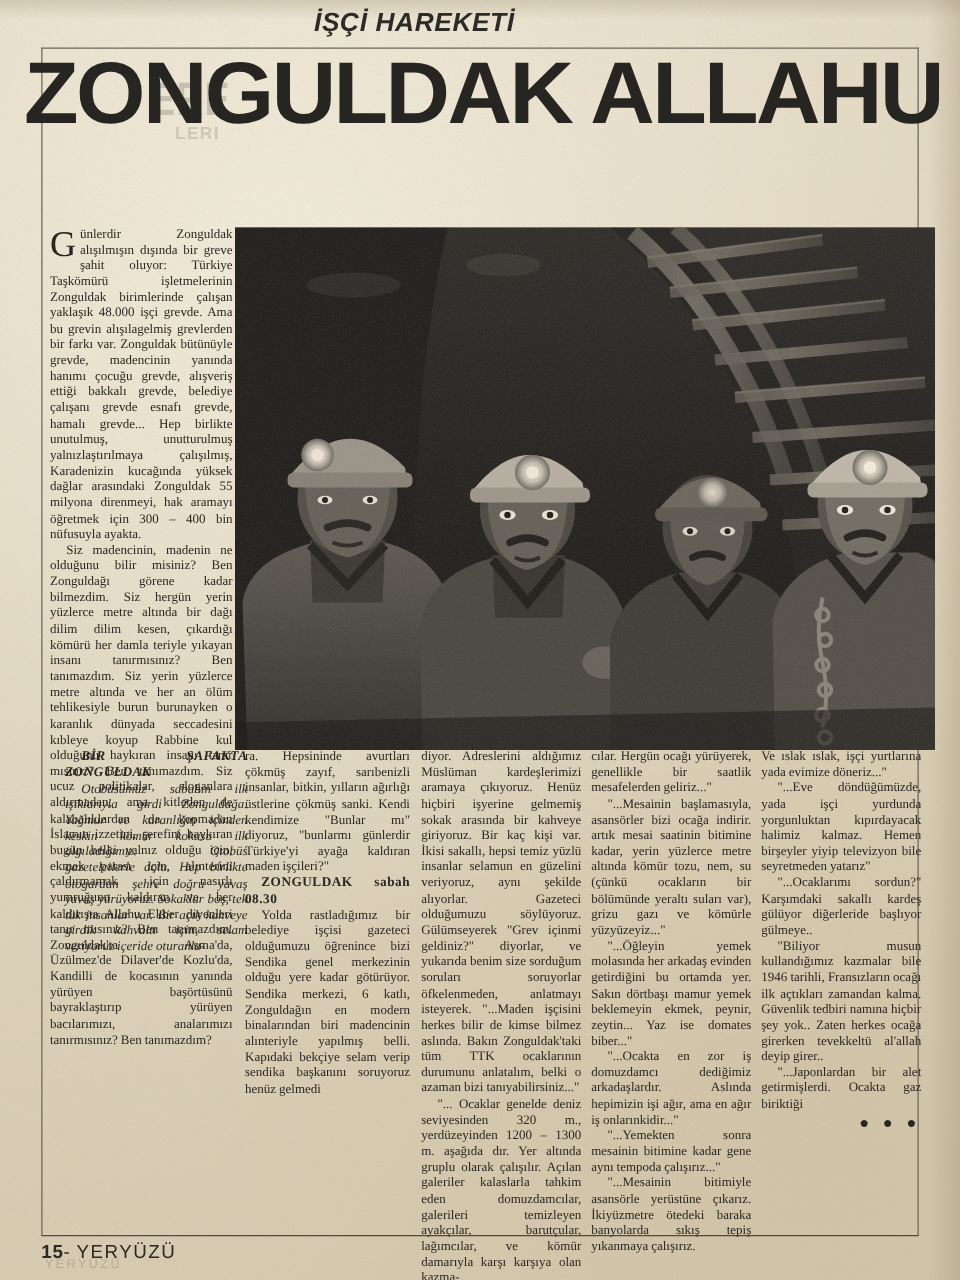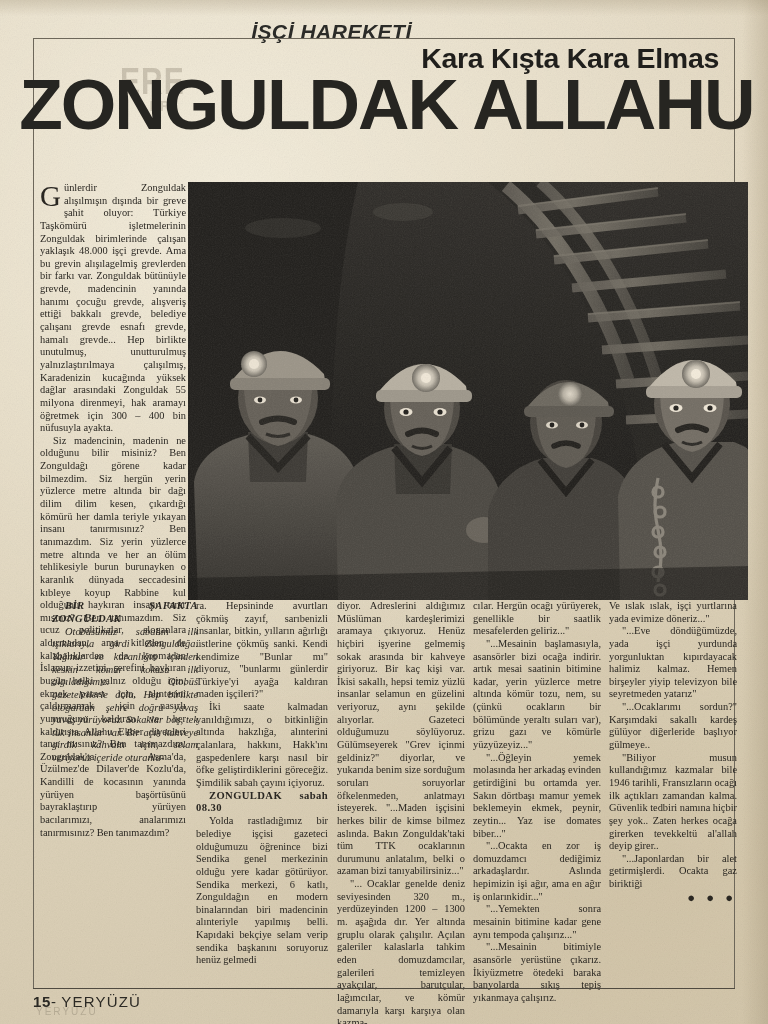--- a/index.html
+++ b/index.html
@@ -19,21 +19,21 @@
       radial-gradient(ellipse 120% 90% at 30% 20%, rgba(255,252,240,0.55) 0%, rgba(255,252,240,0) 60%),
       radial-gradient(ellipse 100% 70% at 85% 85%, rgba(198,182,150,0.38) 0%, rgba(198,182,150,0) 65%),
       linear-gradient(175deg, #e6dcc6 0%, #e3d8c0 35%, #ded3ba 70%, #d8ccb2 100%);
   }
   #grain {
     position:absolute; inset:0; pointer-events:none; opacity:.22; mix-blend-mode:multiply;
   }
 
   
   .kicker-wrap {
-    position:absolute; top:20px; left:0; width:663px;
+    position:absolute; top:7px; left:0; width:663px;
     text-align:center;
   }
   .kicker {
     display:inline-block;
     font-family:"Liberation Sans", sans-serif;
     font-style:italic; font-weight:bold;
     font-size:21px; letter-spacing:.5px;
     color:#2b2b28;
   }
 
@@ -177,21 +177,20 @@
   <div class="kicker-wrap">
     <span class="kicker">İŞÇİ HAREKETİ</span>
   </div>
 
   <div class="rulebox"></div>
 
   <div class="ghost">ERE</div>
   <div class="ghost2">LERI</div>
 
   <div class="head-block">
-    <div class="subhead">Kara Kışta Kara Elmas</div>
     <div class="headline">ZONGULDAK ALLAHU</div>
   </div>
 
   <div class="photo">
     <svg width="560" height="418" viewBox="0 0 560 418">
       <defs>
         <filter id="ph-noise">
           <feTurbulence type="fractalNoise" baseFrequency="0.9" numOctaves="4"></feTurbulence>
           <feColorMatrix type="saturate" values="0"></feColorMatrix>
           <feComponentTransfer>
@@ -346,21 +345,20 @@
     <p>Siz madencinin, madenin ne olduğunu bilir misiniz? Ben Zonguldağı görene kadar bilmezdim. Siz hergün yerin yüzlerce metre altında bir dağı dilim dilim kesen, çıkardığı kömürü her damla teriyle yıkayan insanı tanırmısınız? Ben tanımazdım. Siz yerin yüzlerce metre altında ve her an ölüm tehlikesiyle burun burunayken o karanlık dünyada seccadesini kıbleye koyup Rabbine kul olduğunu haykıran insanı tanır mısınız? Ben tanımazdım. Siz ucuz politikalar, sloganlara aldırmadan, ama kitleden de kalabalıklardan da kopmadan İslamın izzetini, şerefini haykıran bugün belki yalnız olduğu için, ekmek parası için, alınterini çaldırmamak için nasırlı yumruğunu kaldıran ve her kaldırışta Allahu Ekber diyenleri tanır mısınız? Ben tanımazdım. Zonguldak'ta Asma'da, Üzülmez'de Dilaver'de Kozlu'da, Kandilli de kocasının yanında yürüyen başörtüsünü bayraklaştırıp yürüyen bacılarımızı, analarımızı tanırmısınız? Ben tanımazdım?</p>
   </div>
 
   <div class="col" id="col1b">
     <p class="subtitle">BİR ŞAFAKTA ZONGULDAK</p>
     <p>Otobüsümüz sabahın ilk ışıklarıyla girdi Zonguldağa. Yağmur ve karanlığın içinden keskin kömür kokusu ilk algıladığımız. Otobüs gazetelcilerle dolu. Hep birlikte otogardan şehre doğru yavaş yavaş yürüyoruz. Sokaklar boş, tek tük insanlar var. Bir açık kahveye girdik kahvaltı için, selam veriyoruz içeride oturanla-</p>
   </div>
 
   <div class="col" id="col2">
     <p class="noind">ra. Hepsininde avurtları çökmüş zayıf, sarıbenizli insanlar, bitkin, yılların ağırlığı üstlerine çökmüş sanki. Kendi kendimize "Bunlar mı" diyoruz, "bunlarmı günlerdir Türkiye'yi ayağa kaldıran maden işçileri?"</p>
-    <p>İki saate kalmadan yanıldığımızı, o bitkinliğin altında hakzlığa, alınterini çalanlara, hakkını, Hakk'ını gaspedenlere karşı nasıl bir öfke geliştirdiklerini göreceğiz. Şimdilik sabah çayını içiyoruz.</p>
     <p class="subtitle">ZONGULDAK sabah 08.30</p>
     <p>Yolda rastladığımız bir belediye işçisi gazeteci olduğumuzu öğrenince bizi Sendika genel merkezinin olduğu yere kadar götürüyor. Sendika merkezi, 6 katlı, Zonguldağın en modern binalarından biri madencinin alınteriyle yapılmış belli. Kapıdaki bekçiye selam verip sendika başkanını soruyoruz henüz gelmedi</p>
   </div>
 
   <div class="col" id="col3">
     <p class="noind">diyor. Adreslerini aldığımız Müslüman kardeşlerimizi aramaya çıkıyoruz. Henüz hiçbiri işyerine gelmemiş sokak arasında bir kahveye giriyoruz. Bir kaç kişi var. İkisi sakallı, hepsi temiz yüzlü insanlar selamun en güzelini veriyoruz, aynı şekilde alıyorlar. Gazeteci olduğumuzu söylüyoruz. Gülümseyerek "Grev içinmi geldiniz?" diyorlar, ve yukarıda benim size sorduğum soruları soruyorlar öfkelenmeden, anlatmayı isteyerek. "...Maden işçisini herkes bilir de kimse bilmez aslında. Bakın Zonguldak'taki tüm TTK ocaklarının durumunu anlatalım, belki o azaman bizi tanıyabilirsiniz..."</p>
     <p>"... Ocaklar genelde deniz seviyesinden 320 m., yerdüzeyinden 1200 – 1300 m. aşağıda dır. Yer altında gruplu olarak çalışılır. Açılan galeriler kalaslarla tahkim eden domuzdamcılar, galerileri temizleyen ayakçılar, barutçular, lağımcılar, ve kömür damarıyla karşı karşıya olan kazma-</p>
   </div>
 
   <div class="col" id="col4">

